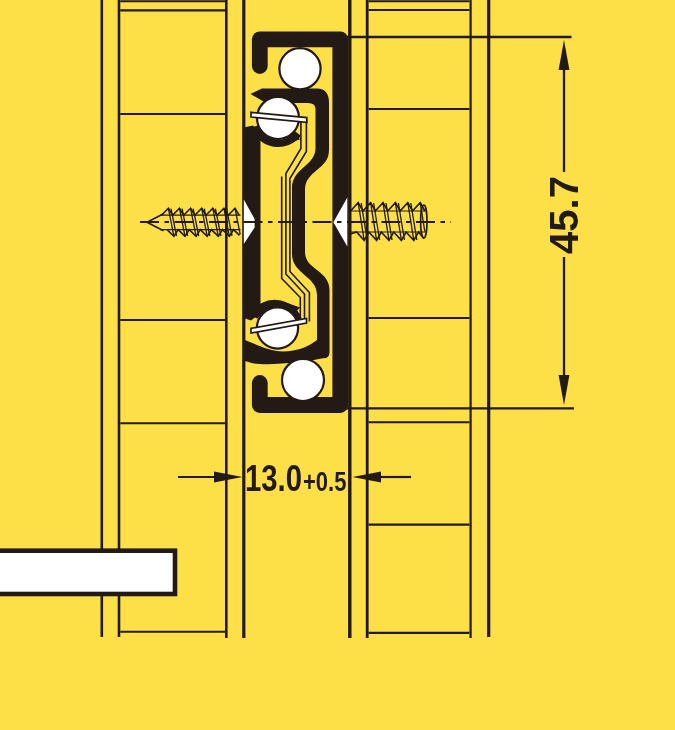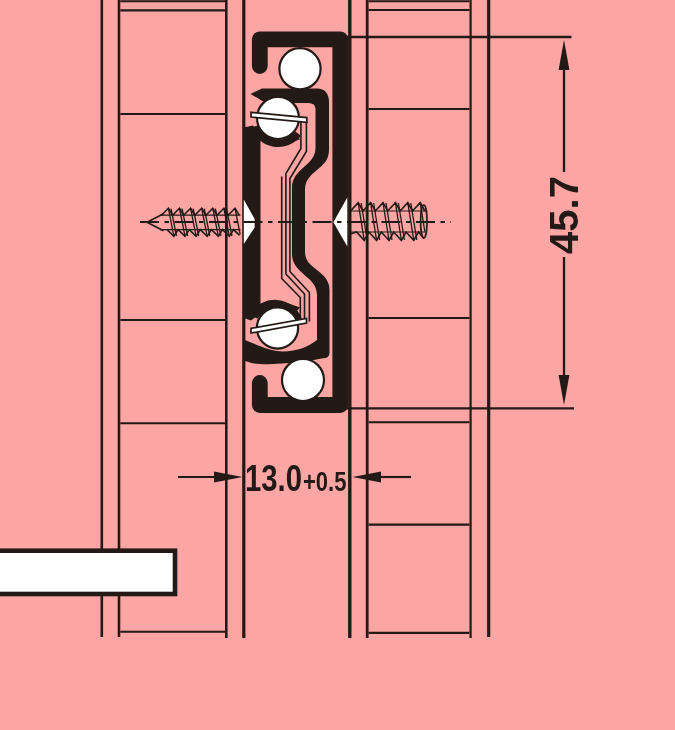--- a/index.html
+++ b/index.html
@@ -1,16 +1,16 @@
 <!DOCTYPE html>
 <html><head>
 <meta charset="utf-8">
 <style>
   html,body{margin:0;padding:0;background:#fff;}
-  #page{position:relative;width:675px;height:730px;background:#fca5a5;overflow:hidden;
+  #page{position:relative;width:675px;height:730px;background:#fde047;overflow:hidden;
         font-family:"Liberation Sans", sans-serif;}
   svg{position:absolute;left:0;top:0;}
 </style>
 </head>
 <body>
 
 <div id="page">
 <svg width="675" height="730" viewBox="0 0 675 730">
   <g fill="none" stroke="#231a16" stroke-width="2.2">
 

